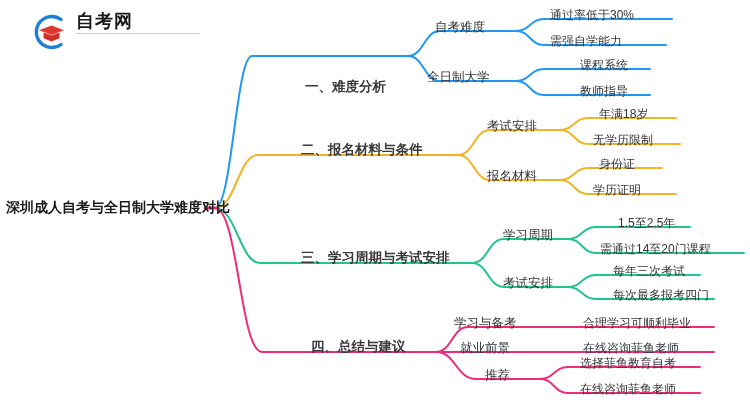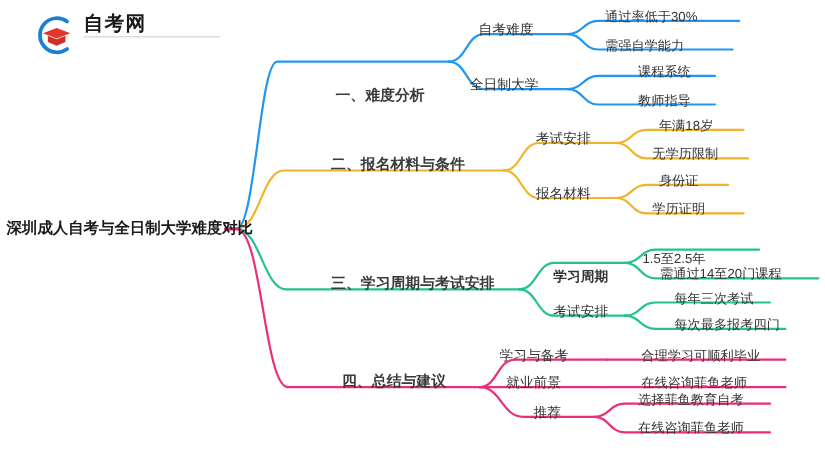--- a/index.html
+++ b/index.html
@@ -99,23 +99,23 @@
 
   <div class="node lvl1" style="left:301px;top:141px;">二、报名材料与条件</div>
   <div class="node lvl2" style="left:487px;top:118px;">考试安排</div>
   <div class="node lvl2" style="left:487px;top:168px;">报名材料</div>
   <div class="node lvl3" style="left:599px;top:106px;">年满18岁</div>
   <div class="node lvl3" style="left:593px;top:132px;">无学历限制</div>
   <div class="node lvl3" style="left:599px;top:156px;">身份证</div>
   <div class="node lvl3" style="left:593px;top:182px;">学历证明</div>
 
   <div class="node lvl1" style="left:301px;top:249px;">三、学习周期与考试安排</div>
-  <div class="node lvl2" style="left:503px;top:243px;font-weight:bold;">学习周期</div>
+  <div class="node lvl2" style="left:503px;top:227px;">学习周期</div>
   <div class="node lvl2" style="left:503px;top:275px;">考试安排</div>
-  <div class="node lvl3" style="left:584px;top:215px;margin-top:12px;">1.5至2.5年</div>
+  <div class="node lvl3" style="left:618px;top:215px;">1.5至2.5年</div>
   <div class="node lvl3" style="left:600px;top:241px;">需通过14至20门课程</div>
   <div class="node lvl3" style="left:613px;top:263px;">每年三次考试</div>
   <div class="node lvl3" style="left:613px;top:287px;">每次最多报考四门</div>
 
   <div class="node lvl1" style="left:311px;top:338px;">四、总结与建议</div>
   <div class="node lvl2" style="left:454px;top:315px;text-align:right;">学习与备考</div>
   <div class="node lvl2" style="left:460px;top:340px;">就业前景</div>
   <div class="node lvl2" style="left:485px;top:367px;">推荐</div>
   <div class="node lvl3" style="left:583px;top:315px;">合理学习可顺利毕业</div>
   <div class="node lvl3" style="left:583px;top:340px;">在线咨询菲鱼老师</div>

